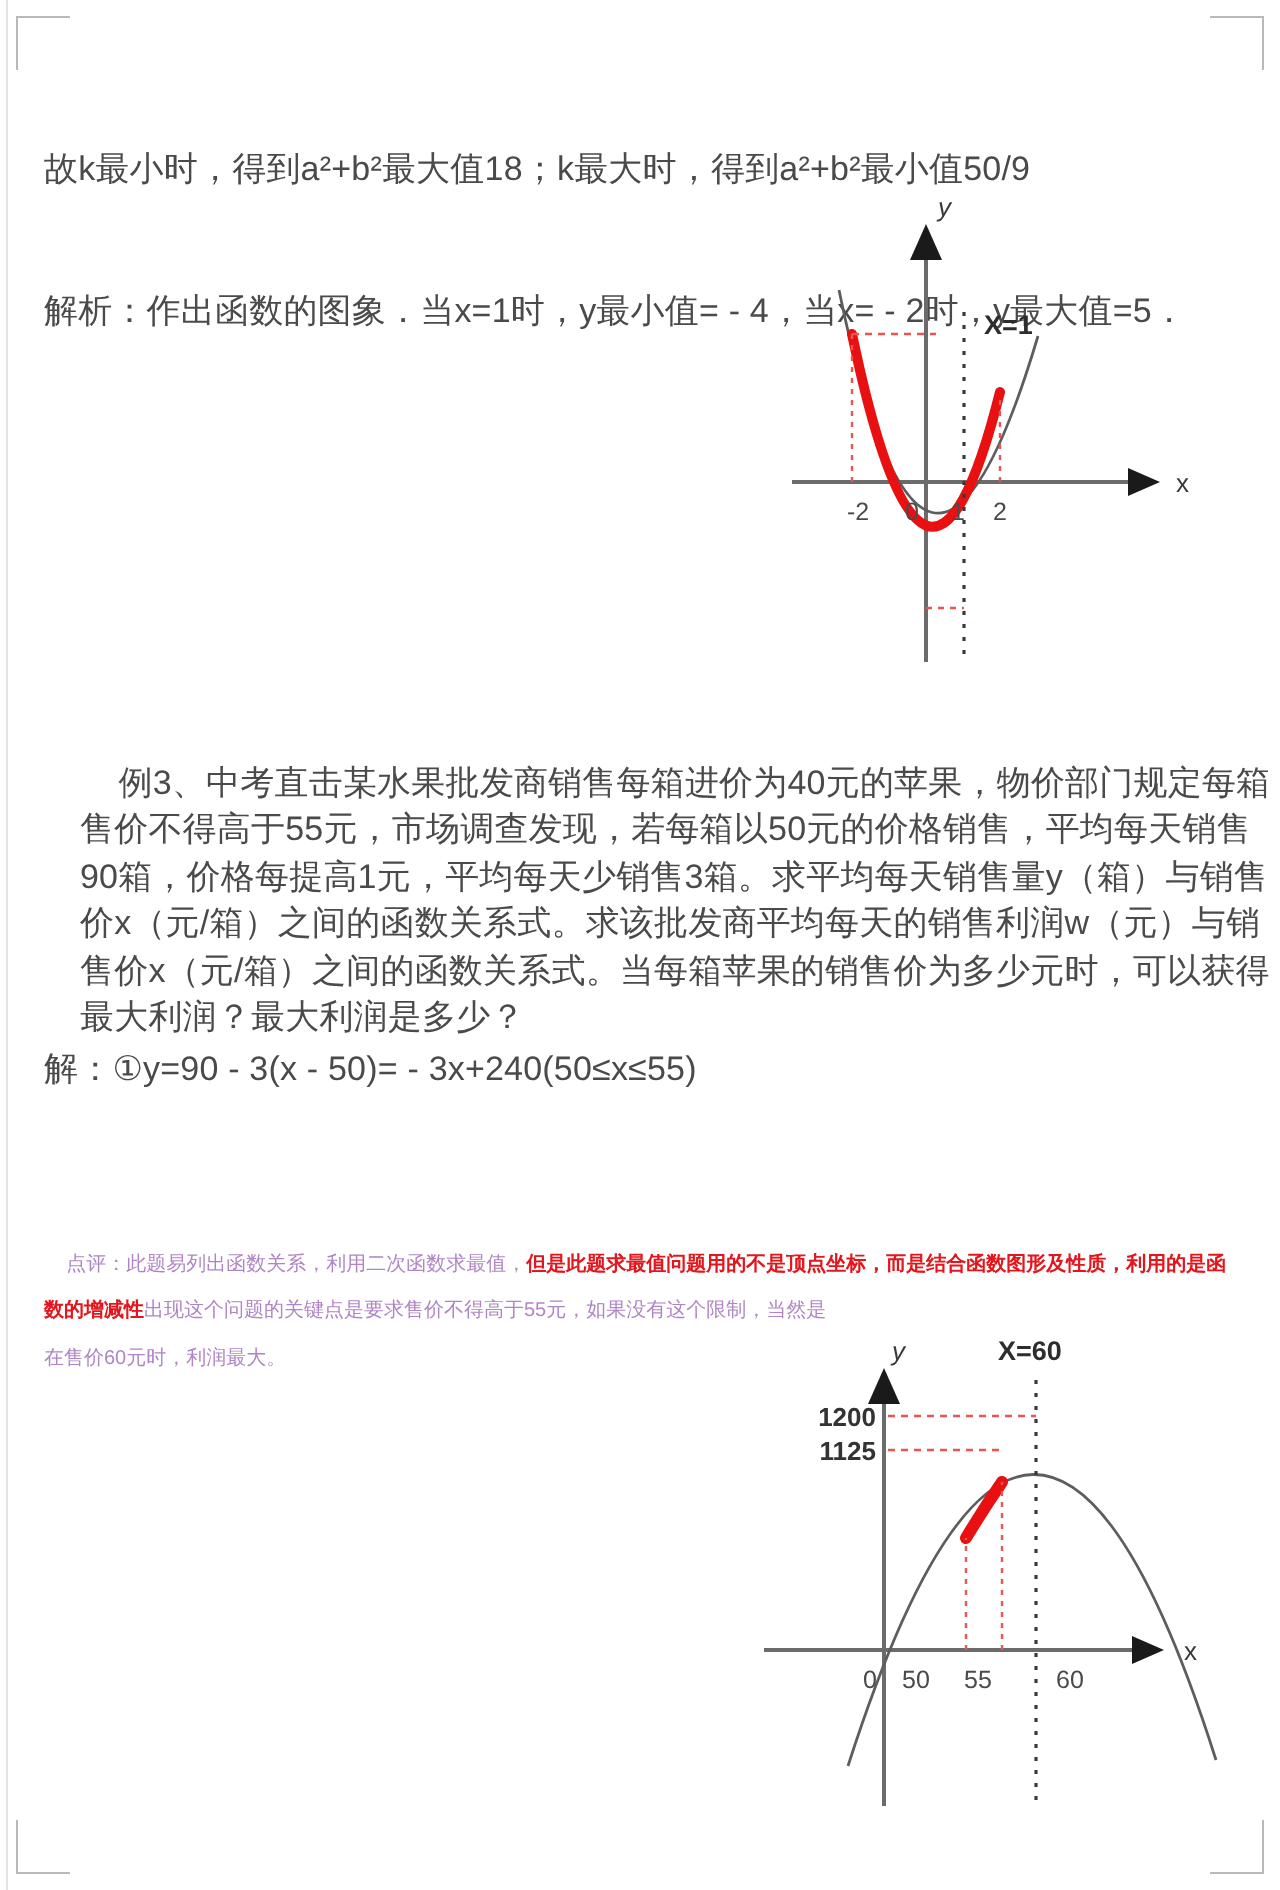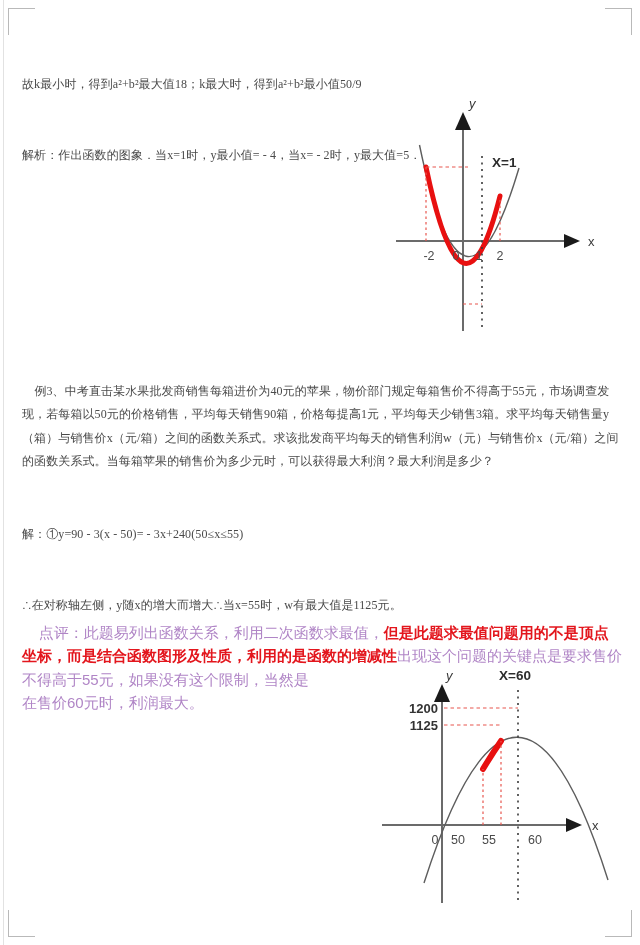--- a/index.html
+++ b/index.html
@@ -38,38 +38,37 @@
     top: 0;
     width: 1px;
     height: 945px;
     background: #e2e2e2;
   }
 
   
   .txt {
     position: absolute;
     color: #4a4a4a;
-    font-size: 12px;
+    font-size: 17px;
     line-height: 23.5px;
     letter-spacing: 0.1px;
     white-space: pre-wrap;
-    font-family: Liberation Serif, serif;
   }
   .block-a { left: 22px; top: 26px;  width: 600px; }
-  .block-b { left: 22px; top: 356px; width: 600px; }
+  .block-b { left: 40px; top: 356px; width: 600px; }
   .block-c { left: 22px; top: 476px; width: 600px; }
   .block-c .indent1 { padding-left: 17px; display: block; }
   .block-c .indent2 { padding-left: 11px; display: block; }
 
   .comment {
     position: absolute;
     left: 22px;
     top: 597px;
     width: 600px;
-    font-size: 15px;
+    font-size: 10px;
     line-height: 23.5px;
     color: #b085c6;
     white-space: pre-wrap;
   }
   .comment .hot {
     color: #e3161d;
     font-weight: bold;
   }
 
   
@@ -150,21 +149,20 @@
       <text class="axis-lbl" x="192" y="150">x</text>
     </svg>
   </div>
 
   <div class="txt block-b">
     <span>例3、中考直击某水果批发商销售每箱进价为40元的苹果，物价部门规定每箱售价不得高于55元，市场调查发现，若每箱以50元的价格销售，平均每天销售90箱，价格每提高1元，平均每天少销售3箱。求平均每天销售量y（箱）与销售价x（元/箱）之间的函数关系式。求该批发商平均每天的销售利润w（元）与销售价x（元/箱）之间的函数关系式。当每箱苹果的销售价为多少元时，可以获得最大利润？最大利润是多少？</span>
   </div>
 
   <div class="txt block-c">
     <div>解：①y=90 - 3(x - 50)= - 3x+240(50≤x≤55)</div>
-    <div>∴在对称轴左侧，y随x的增大而增大∴当x=55时，w有最大值是1125元。</div>
   </div>
 
   <div class="comment">
     <span>点评：此题易列出函数关系，利用二次函数求最值，</span><span class="hot">但是此题求最值问题用的不是顶点坐标，而是结合函数图形及性质，利用的是函数的增减性</span><span>出现这个问题的关键点是要求售价不得高于55元，如果没有这个限制，当然是
 在售价60元时，利润最大。</span>
   </div>
 
   <div class="chart" id="chart2">
     <svg width="238" height="235" viewBox="0 0 238 235">
 

